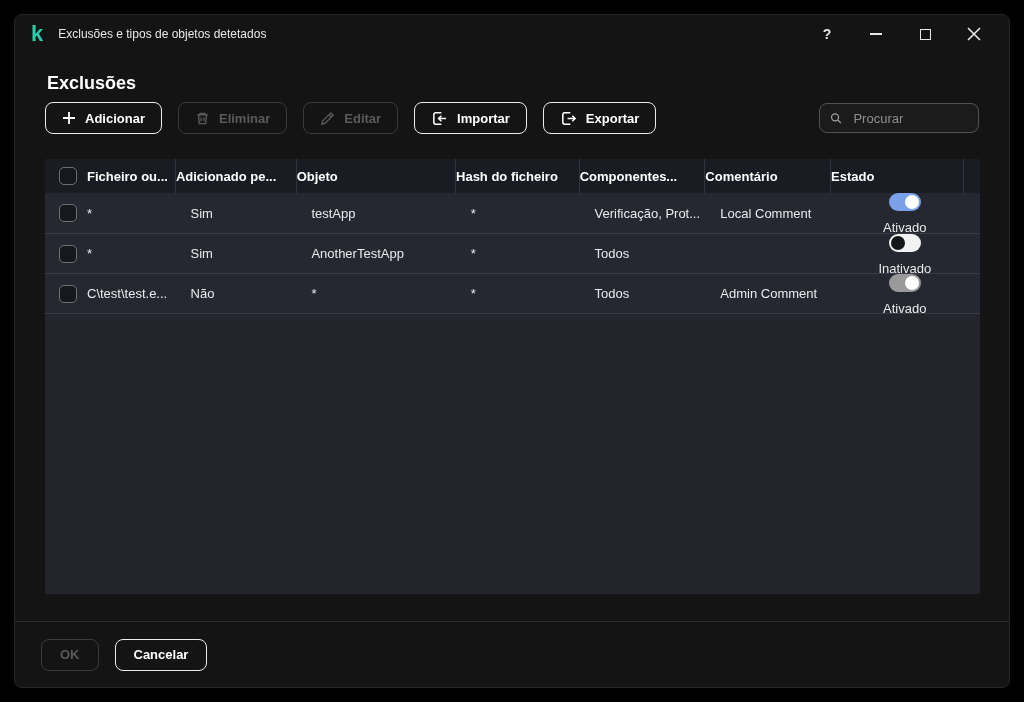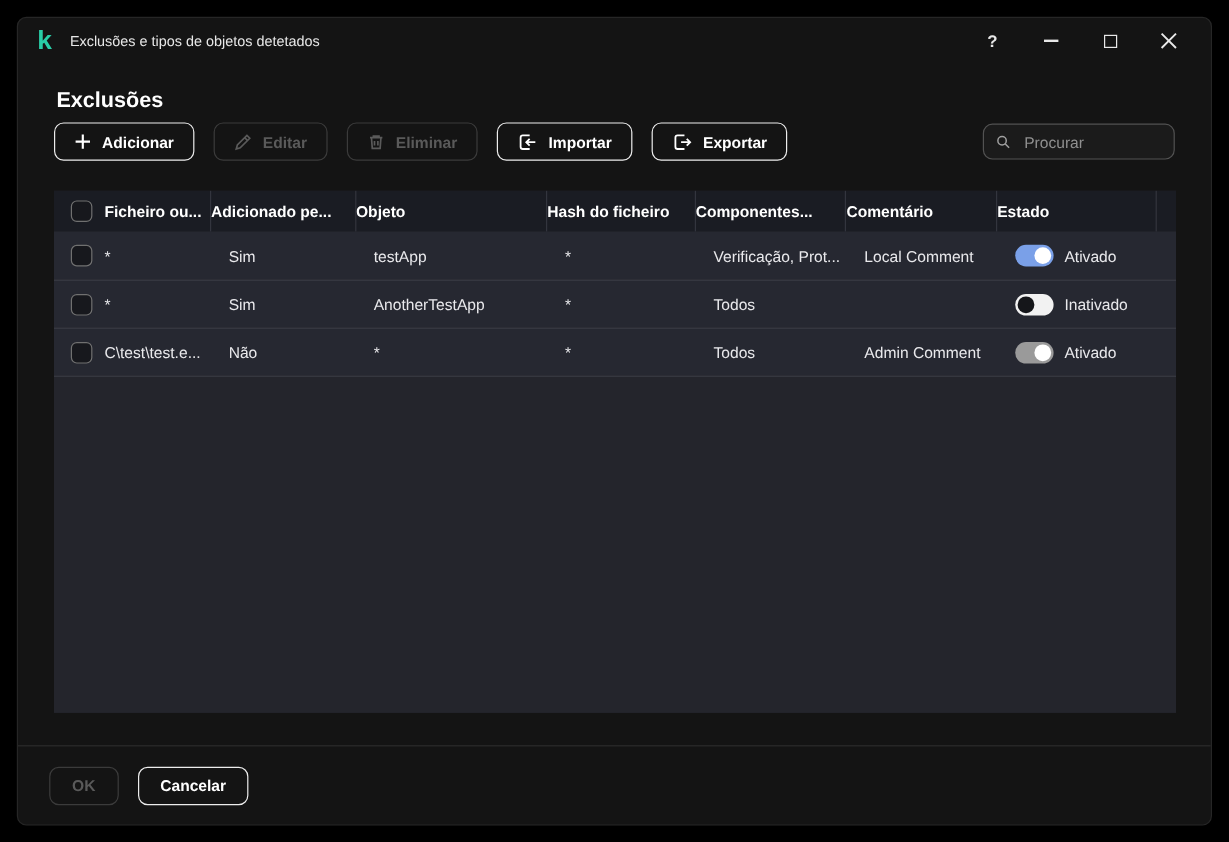--- a/index.html
+++ b/index.html
@@ -65,21 +65,21 @@
     background:#17181d; flex:0 0 auto; cursor:pointer; }
 
   .toggle { width:32px; height:18px; border-radius:9px; position:relative;
     flex:0 0 auto; cursor:pointer; }
   .toggle .knob { position:absolute; top:2px; width:14px; height:14px; border-radius:50%; }
   .toggle.on { background:#7AA0E8; }
   .toggle.on .knob { right:2px; background:#fff; }
   .toggle.off { background:#F2F2F2; }
   .toggle.off .knob { left:2px; background:#15161a; }
   .toggle.on.locked { background:#9A9A9A; }
-  .td.c6 { gap:9px; }
+  .td.c6 { gap:9px;flex-direction:column; }
 
   
   .footer { position:absolute; left:0; right:0; bottom:0; height:66px;
     border-top:1px solid #2c2c2c; display:flex; align-items:center;
     gap:16px; padding:0 26px; }
   .btn.footer-btn { padding:0 18px; }
 </style>
 </head>
 <body>
 
@@ -110,29 +110,29 @@
 
   <div class="toolbar">
     <button class="btn">
       <svg width="14" height="14" viewBox="0 0 14 14" fill="none" stroke="#fff" stroke-width="1.8">
           <path d="M7 1 V13 M1 7 H13"></path>
         </svg>
       <span>Adicionar</span>
     </button>
     <button class="btn disabled">
       <svg width="15" height="15" viewBox="0 0 16 16" fill="none" stroke="#5a5a5a" stroke-width="1.5">
-          <path d="M2 14 L3 10.5 L11.5 2 L14 4.5 L5.5 13 Z M9.5 4 L12 6.5"></path>
-        </svg>
-      <span>Editar</span>
+          <path d="M2.5 4 H13.5 M5.5 4 V2.5 H10.5 V4 M3.8 4 L4.5 13.5 H11.5 L12.2 4 M6.5 7 V11 M9.5 7 V11"></path>
+        </svg>
+      <span>Eliminar</span>
     </button>
     <button class="btn disabled">
       <svg width="15" height="15" viewBox="0 0 16 16" fill="none" stroke="#5a5a5a" stroke-width="1.5">
-          <path d="M2.5 4 H13.5 M5.5 4 V2.5 H10.5 V4 M3.8 4 L4.5 13.5 H11.5 L12.2 4 M6.5 7 V11 M9.5 7 V11"></path>
-        </svg>
-      <span>Eliminar</span>
+          <path d="M2 14 L3 10.5 L11.5 2 L14 4.5 L5.5 13 Z M9.5 4 L12 6.5"></path>
+        </svg>
+      <span>Editar</span>
     </button>
     <button class="btn">
       <svg width="17" height="17" viewBox="0 0 18 18" fill="none" stroke="#fff" stroke-width="1.6">
           <path d="M11 3 H5 a2 2 0 0 0 -2 2 v8 a2 2 0 0 0 2 2 h6"></path>
           <path d="M16 9 H8 M11 6 L8 9 L11 12"></path>
         </svg>
       <span>Importar</span>
     </button>
     <button class="btn">
       <svg width="17" height="17" viewBox="0 0 18 18" fill="none" stroke="#fff" stroke-width="1.6">

